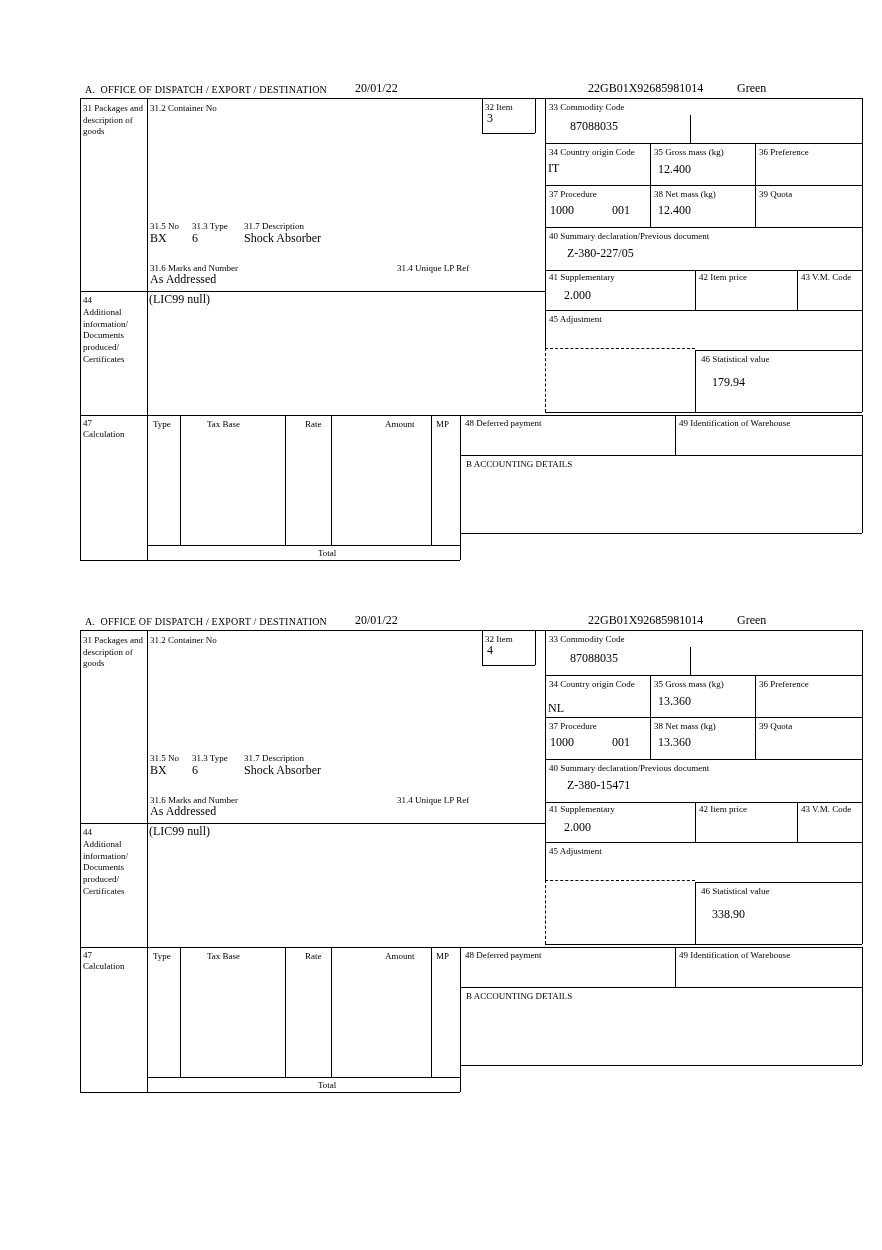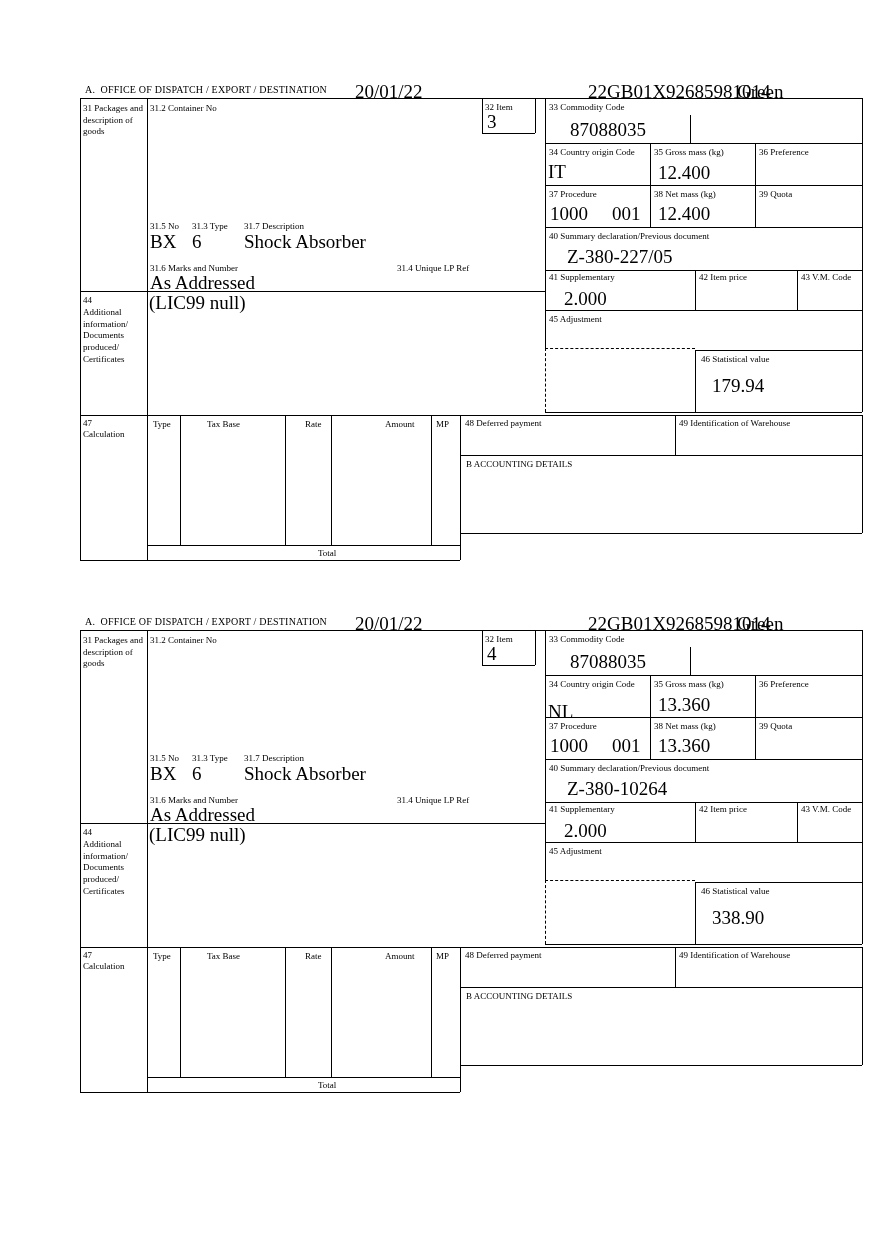--- a/index.html
+++ b/index.html
@@ -8,21 +8,21 @@
     font-family:"Liberation Serif", serif;color:#000;
   }
   .sec{position:absolute;left:80px;width:783px;height:486px;}
   .sec>div{position:absolute;}
   .hl{border-top:1px solid #000;height:0;}
   .vl{border-left:1px solid #000;width:0;}
   .hl.dash{border-top-style:dashed;}
   .vl.dash{border-left-style:dashed;}
   .lbl{font-size:9px;line-height:1.3;white-space:nowrap;}
   .wrap{white-space:normal;}
-  .val{font-size:19px;line-height:1.1;white-space:nowrap;}
+  .val{font-size:12px;line-height:1.1;white-space:nowrap;}
   .b{font-weight:normal;}
   .hdr{font-size:10px;white-space:pre;letter-spacing:0.2px;}
 </style>
 </head>
 <body>
 
 <div class="sec" style="top:82px">
   <div class="lbl b hdr" style="left:5px;top:1px">A.  OFFICE OF DISPATCH / EXPORT / DESTINATION</div>
   <div class="val" style="left:275px;top:0px">20/01/22</div>
   <div class="val" style="left:508px;top:0px">22GB01X92685981014</div>
@@ -176,21 +176,21 @@
   <div class="lbl" style="left:574px;top:107px">38 Net mass (kg)</div>
   <div class="val" style="left:578px;top:122px">13.360</div>
   <div class="lbl" style="left:679px;top:107px">39 Quota</div>
   <div class="lbl" style="left:70px;top:139px">31.5 No</div>
   <div class="lbl" style="left:112px;top:139px">31.3 Type</div>
   <div class="lbl" style="left:164px;top:139px">31.7 Description</div>
   <div class="val" style="left:70px;top:150px">BX</div>
   <div class="val" style="left:112px;top:150px">6</div>
   <div class="val" style="left:164px;top:150px">Shock Absorber</div>
   <div class="lbl" style="left:469px;top:149px">40 Summary declaration/Previous document</div>
-  <div class="val" style="left:487px;top:165px">Z-380-10264</div>
+  <div class="val" style="left:487px;top:165px">Z-380-15471</div>
   <div class="lbl" style="left:70px;top:181px">31.6 Marks and Number</div>
   <div class="lbl" style="left:317px;top:181px">31.4 Unique LP Ref</div>
   <div class="val" style="left:70px;top:191px">As Addressed</div>
   <div class="lbl" style="left:469px;top:190px">41 Supplementary</div>
   <div class="val" style="left:484px;top:207px">2.000</div>
   <div class="lbl" style="left:619px;top:190px">42 Item price</div>
   <div class="lbl" style="left:721px;top:190px">43 V.M. Code</div>
   <div class="lbl" style="left:3px;top:213px">44</div>
   <div class="lbl wrap" style="left:3px;top:225px;width:62px">Additional information/ Documents produced/ Certificates</div>
   <div class="val" style="left:69px;top:211px">(LIC99 null)</div>

